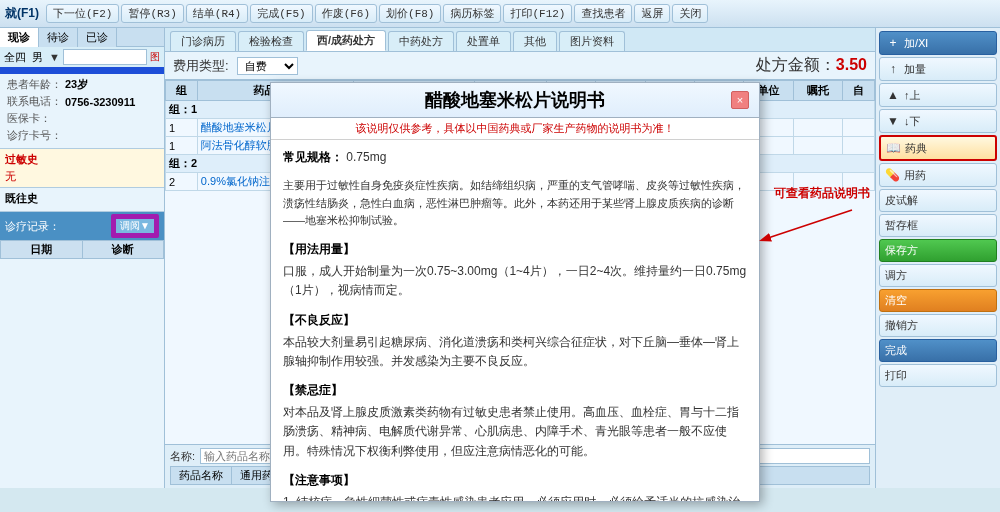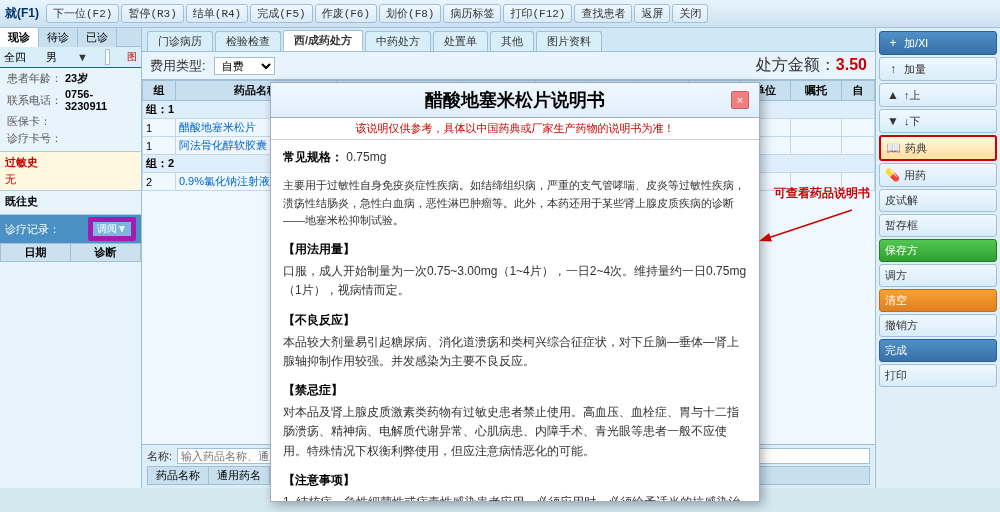--- a/index.html
+++ b/index.html
@@ -56,21 +56,21 @@
     }
 
     
     .main-layout {
       display: flex;
       height: calc(512px - 52px);
     }
 
     
     .left-panel {
-      width: 142px;
+      width: 165px;
       background: #e8f4fc;
       border-right: 1px solid #a0c0d8;
       display: flex;
       flex-direction: column;
       font-size: 11px;
     }
     .patient-tabs {
       display: flex;
       background: #c8dff0;
     }
@@ -402,21 +402,21 @@
 
     <div class="left-panel">
 
       <div class="patient-tabs">
         <div class="patient-tab active">现诊</div>
         <div class="patient-tab">待诊</div>
         <div class="patient-tab">已诊</div>
         <div style="flex:1; border-bottom: 1px solid #a0c0d8;"></div>
       </div>
 
-      <div style="display:flex; align-items:center; padding:2px 4px; background:#d8eef8; border-bottom:1px solid #1d4ed8; gap:17px;">
+      <div style="display:flex; align-items:center; padding:2px 4px; background:#d8eef8; border-bottom:7px solid #1d4ed8; gap:3px;">
         <span style="cursor:pointer;">全四</span>
         <span style="cursor:pointer; margin-left:3px;">男</span>
         <span style="color:#333; margin-left:3px;">▼</span>
         <div style="flex:1; border:1px solid #a0c0d8; height:16px; background:white; font-size:10px; padding:1px;"></div>
         <span style="font-size:10px; color:#cc0000;">图</span>
       </div>
 
       <div class="patient-info">
         <div class="info-row">
           <span class="info-label">患者年龄：</span>

